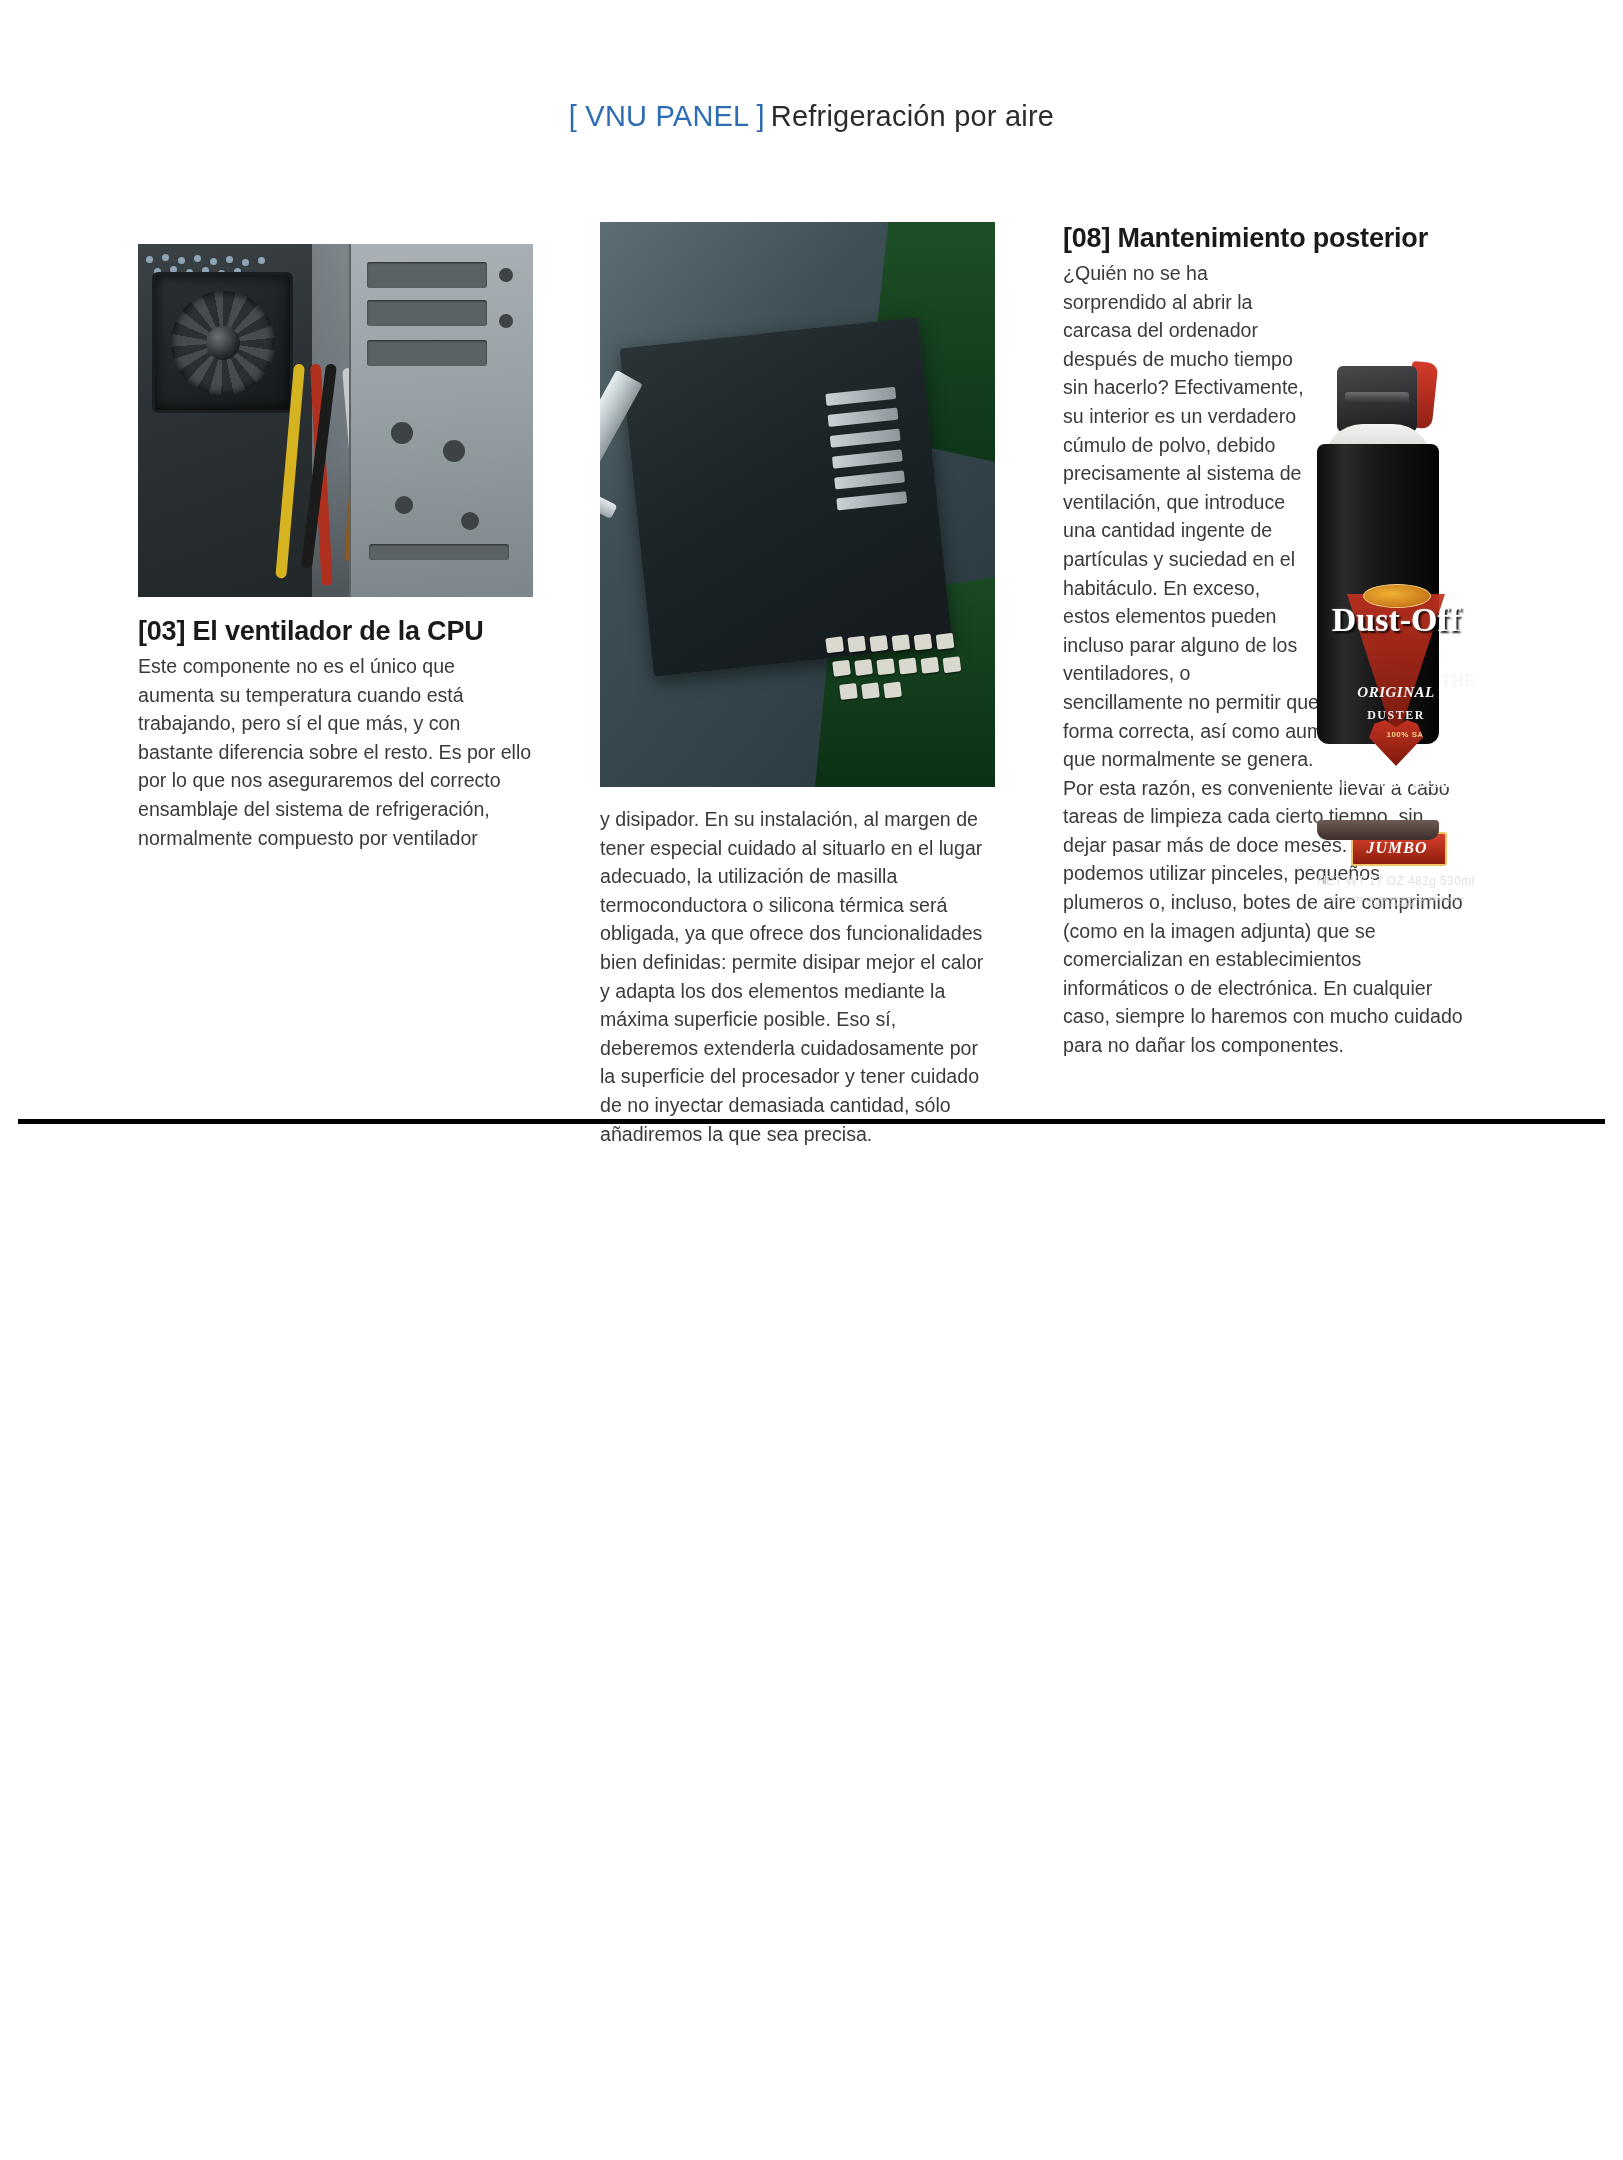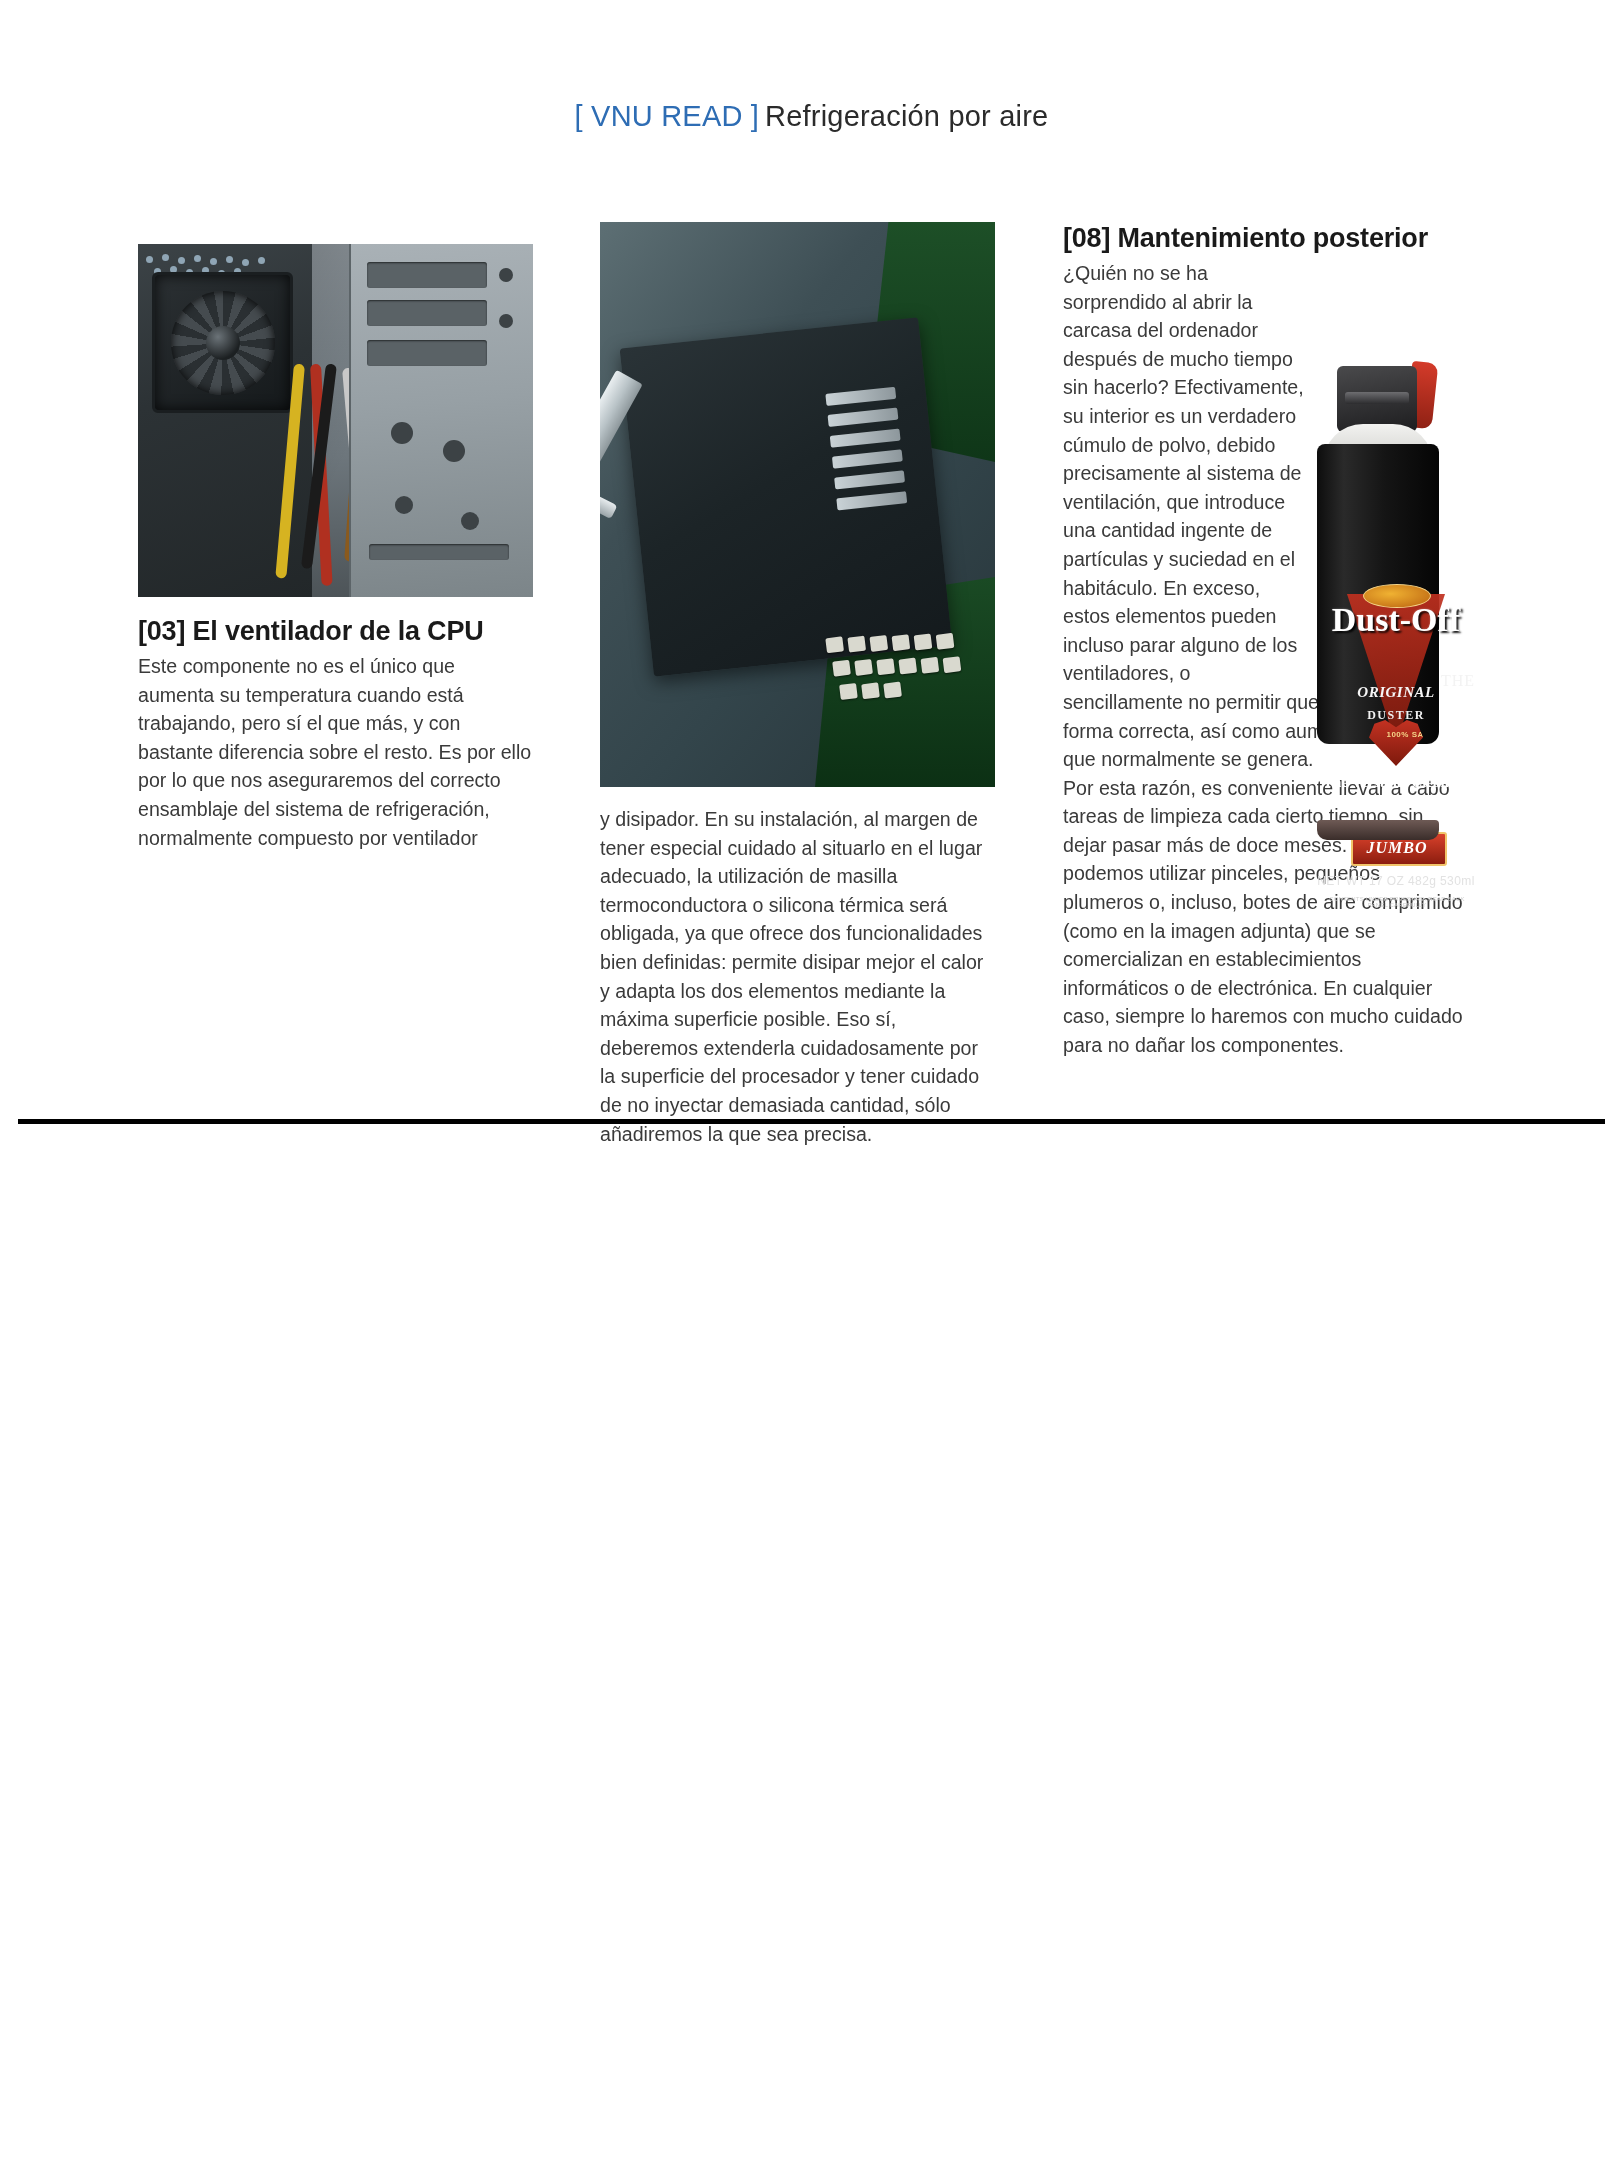--- a/index.html
+++ b/index.html
@@ -313,21 +313,21 @@
     width: 150px;
     height: 420px;
     shape-outside: inset(0);
     margin: 0 0 4px 8px;
   }
 </style>
 </head>
 <body>
 
 <div class="page-header">
-  <span class="labs">[ VNU READ ]</span><span class="section">Refrigeración por aire</span>
+  <span class="labs">[ VNU PANEL ]</span><span class="section">Refrigeración por aire</span>
 </div>
 
 <div class="content">
 
   <div class="col col-1">
 
 
     <div class="photo photo-case">
       <div class="case-leftpanel">
         <div class="case-dots">

